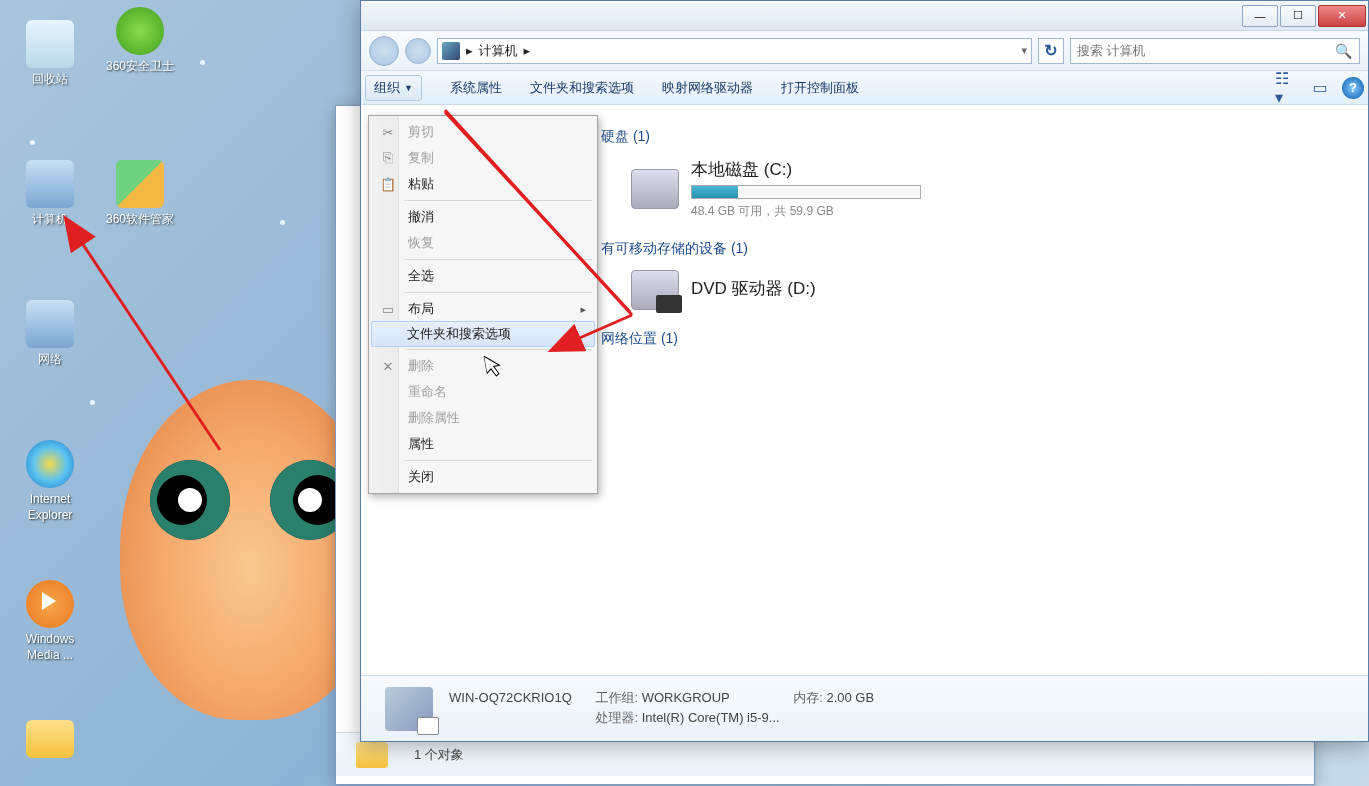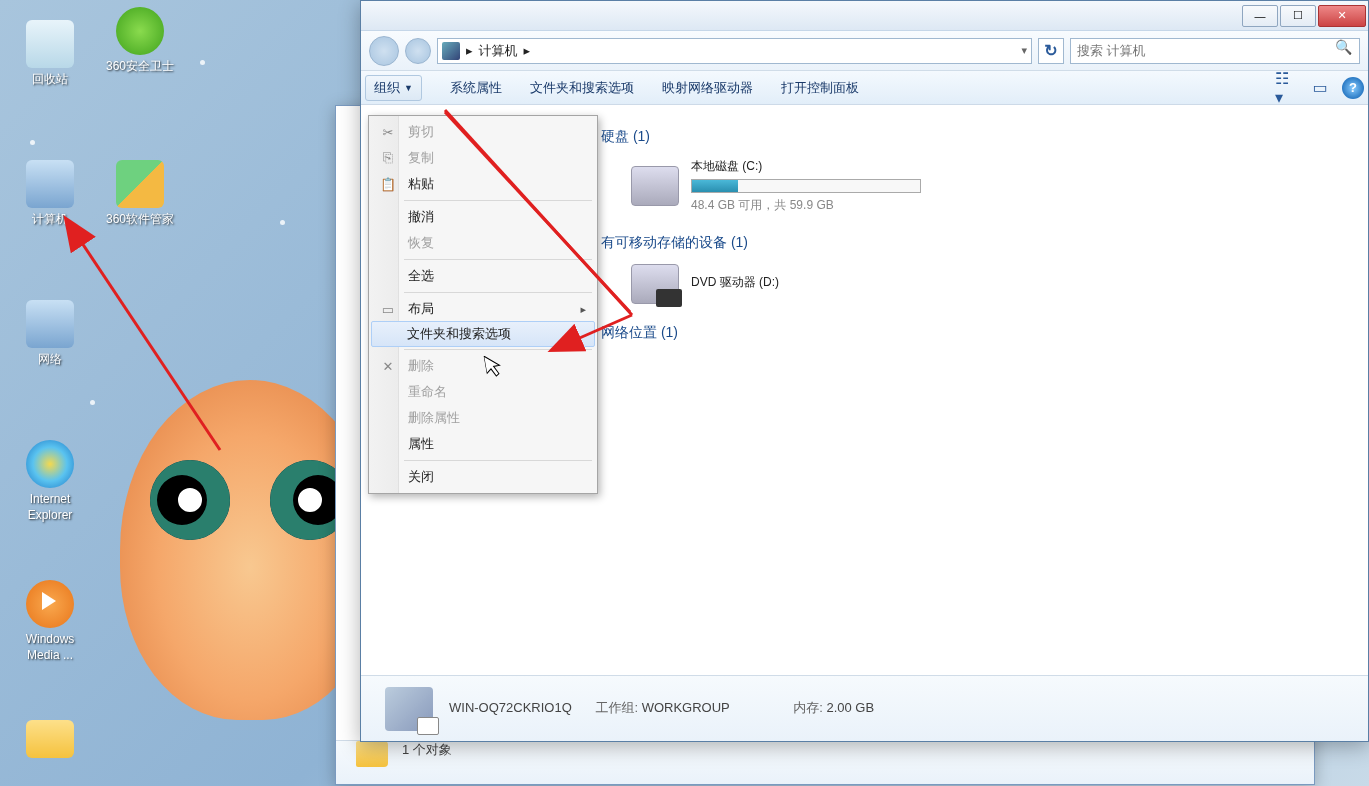--- a/index.html
+++ b/index.html
@@ -21,39 +21,39 @@
 .win-btn { width: 36px; height: 22px; margin-left: 2px; border: 1px solid #8fa6c0; background: linear-gradient(#f8fafc, #e4ecf5); display: flex; align-items: center; justify-content: center; font-size: 11px; border-radius: 2px; }
 .win-btn.close { width: 48px; background: linear-gradient(#e88, #c44); color: #fff; border-color: #a33; }
 
 .navbar { height: 40px; background: linear-gradient(#f8fbfe, #eaf2fa); display: flex; align-items: center; padding: 0 8px; gap: 6px; border-bottom: 1px solid #d0dce8; }
 .nav-btn { width: 30px; height: 30px; border-radius: 50%; background: radial-gradient(#cfe0f0, #a8c5e0); border: 1px solid #9ab5d0; }
 .addressbar { flex: 1; height: 26px; background: #fff; border: 1px solid #a0b8d0; display: flex; align-items: center; padding: 0 4px; gap: 6px; }
 .addressbar .addr-ico { width: 18px; height: 18px; background: linear-gradient(135deg,#6ab,#347); border-radius: 2px; }
 .addressbar span { font-size: 13px; color: #222; }
 .addr-sep { color: #888; }
 .refresh-btn { width: 26px; height: 26px; border: 1px solid #a0b8d0; background: #fff; display: flex; align-items: center; justify-content: center; color: #2a5a9a; font-weight: bold; }
-.searchbox { width: 290px; height: 26px; border: 1px solid #a0b8d0; background: #fff; display: flex; padding: 0 6px; }
+.searchbox { width: 290px; height: 26px; border: 1px solid #a0b8d0; background: #fff; display: flex; align-items: center; padding: 0 6px; }
 .searchbox input { border: none; outline: none; flex: 1; font-size: 13px; color: #888; background: transparent; }
 .searchbox .mag { color: #5a7fa5; font-size: 14px; }
 
 .toolbar { height: 34px; background: linear-gradient(#f4f9fe, #e2eef9); display: flex; align-items: center; padding: 0 4px; gap: 28px; border-bottom: 1px solid #cddae8; position: relative; }
 .tb-item { font-size: 13px; color: #1a3a6a; display: flex; align-items: center; gap: 4px; }
 .tb-item.organize { padding: 3px 8px; background: linear-gradient(#f0f6fc,#dce9f5); border: 1px solid #b0c8e0; border-radius: 3px; }
 .tb-item .arrow { font-size: 9px; }
 .tb-right { margin-left: auto; display: flex; gap: 10px; align-items: center; }
 .tb-icon { width: 24px; height: 20px; border: 1px solid transparent; display: flex; align-items: center; justify-content: center; color: #2a5a9a; }
 .help-ico { width: 22px; height: 22px; border-radius: 50%; background: radial-gradient(#8cf,#05a); color: #fff; display: flex; align-items: center; justify-content: center; font-size: 13px; font-weight: bold; }
 
 .content-area { display: flex; height: 570px; }
 .main-pane { flex: 1; padding: 12px 20px; overflow: auto; position: relative; }
 .section-hdr { font-size: 14px; color: #1a4a8a; margin: 8px 0 12px; }
 .drive-item { display: flex; gap: 12px; margin: 8px 0 20px 30px; align-items: center; }
 .drive-ico { width: 48px; height: 40px; background: linear-gradient(#dde,#aab); border-radius: 4px; position: relative; border: 1px solid #99a; }
 .drive-ico.dvd::after { content: ""; position: absolute; right: -4px; bottom: -4px; width: 26px; height: 18px; background: #333; border-radius: 2px; color: #fff; font-size: 8px; display: flex; align-items: center; justify-content: center; }
-.drive-info .name { font-size: 12px; color: #222; margin-bottom: 4px; }
+.drive-info .name { font-size: 17px; color: #222; margin-bottom: 4px; }
 .drive-bar { width: 230px; height: 14px; border: 1px solid #aaa; background: #f8f8f8; margin-bottom: 4px; position: relative; }
 .drive-bar .fill { height: 100%; background: linear-gradient(#4ab8d8, #2a8fb0); width: 20%; }
 .drive-detail { font-size: 12px; color: #888; }
 
 .statusbar { height: 66px; background: linear-gradient(#f6fafd, #eaf2fa); border-top: 1px solid #d0dce8; display: flex; align-items: center; padding: 0 24px; gap: 16px; }
 .status-ico { width: 48px; height: 44px; background: linear-gradient(135deg,#bcd,#89b); border-radius: 4px; position: relative; }
 .status-ico::after { content: ""; position: absolute; right: -6px; bottom: -4px; width: 20px; height: 16px; background: #fff; border: 1px solid #888; border-radius: 2px; }
 .status-txt { font-size: 13px; color: #444; }
 .status-txt .row { margin-bottom: 2px; }
 .status-txt .lbl { color: #666; margin-left: 20px; }
@@ -63,21 +63,21 @@
 .dropdown .menu-item { height: 26px; display: flex; align-items: center; padding: 0 10px 0 36px; font-size: 13px; color: #222; position: relative; }
 .dropdown .menu-item.disabled { color: #a0a0a0; }
 .dropdown .menu-item.highlight { background: linear-gradient(#e8f0fb, #d6e5f8); border: 1px solid #aecff7; border-radius: 2px; margin: -1px; padding: 0 9px 0 35px; }
 .dropdown .menu-item.has-sub::after { content: "▸"; position: absolute; right: 8px; font-size: 11px; color: #555; }
 .dropdown .menu-sep { height: 1px; background: #d8d8d8; margin: 3px 2px 3px 32px; }
 .dropdown .menu-icon { position: absolute; left: 8px; width: 16px; height: 16px; display: flex; align-items: center; justify-content: center; color: #888; }
 .dropdown .icon-strip { position: absolute; left: 0; top: 0; bottom: 0; width: 30px; background: linear-gradient(90deg,#f2f2f2,#ececec); border-right: 1px solid #e0e0e0; }
 
 
 .bg-window { position: absolute; left: 335px; top: 105px; width: 980px; height: 680px; background: #fff; border: 1px solid #7a9ac0; box-shadow: 0 3px 15px rgba(0,0,0,0.25); z-index: 2; }
-.bg-window .bottom-strip { position: absolute; bottom: 0; left: 0; right: 0; height: 44px; background: linear-gradient(#f6fafd,#eaf2fa); border-top: 1px solid #d0dce8; display: flex; padding: 0 20px; gap: 14px; }
+.bg-window .bottom-strip { position: absolute; bottom: 8px; left: 0; right: 0; height: 44px; background: linear-gradient(#f6fafd,#eaf2fa); border-top: 1px solid #d0dce8; display: flex; align-items: center; padding: 0 20px; gap: 26px; }
 .folder-ico { width: 32px; height: 26px; background: linear-gradient(#fde08a, #f5c23e); border-radius: 2px 4px 4px 2px; }
 
 
 .arrow-line { position: absolute; z-index: 20; pointer-events: none; }
 
 
 .cursor { position: absolute; left: 486px; top: 354px; z-index: 25; font-size: 18px; color: #000; transform: rotate(-10deg); }
 
 
 .snow { position: absolute; width: 5px; height: 5px; background: #fff; border-radius: 50%; opacity: 0.8; z-index: 0; }
@@ -198,20 +198,25 @@
   <div class="statusbar">
     <div class="status-ico"></div>
     <div class="status-txt">
       <div class="row">
         <span style="font-weight:500">WIN-OQ72CKRIO1Q</span>
         <span class="lbl">工作组:</span>
         <span>WORKGROUP</span>
         <span class="lbl" style="margin-left:60px">内存:</span>
         <span>2.00 GB</span>
       </div>
+      <div class="row">
+        <span style="visibility:hidden">WIN-OQ72CKRIO1Q</span>
+        <span class="lbl">处理器:</span>
+        <span>Intel(R) Core(TM) i5-9...</span>
+      </div>
     </div>
   </div>
 </div>
 
 <div class="dropdown">
   <div class="icon-strip"></div>
   <div class="menu-item disabled">
       <span class="menu-icon">✂</span>
       <span>剪切</span>
     </div>

